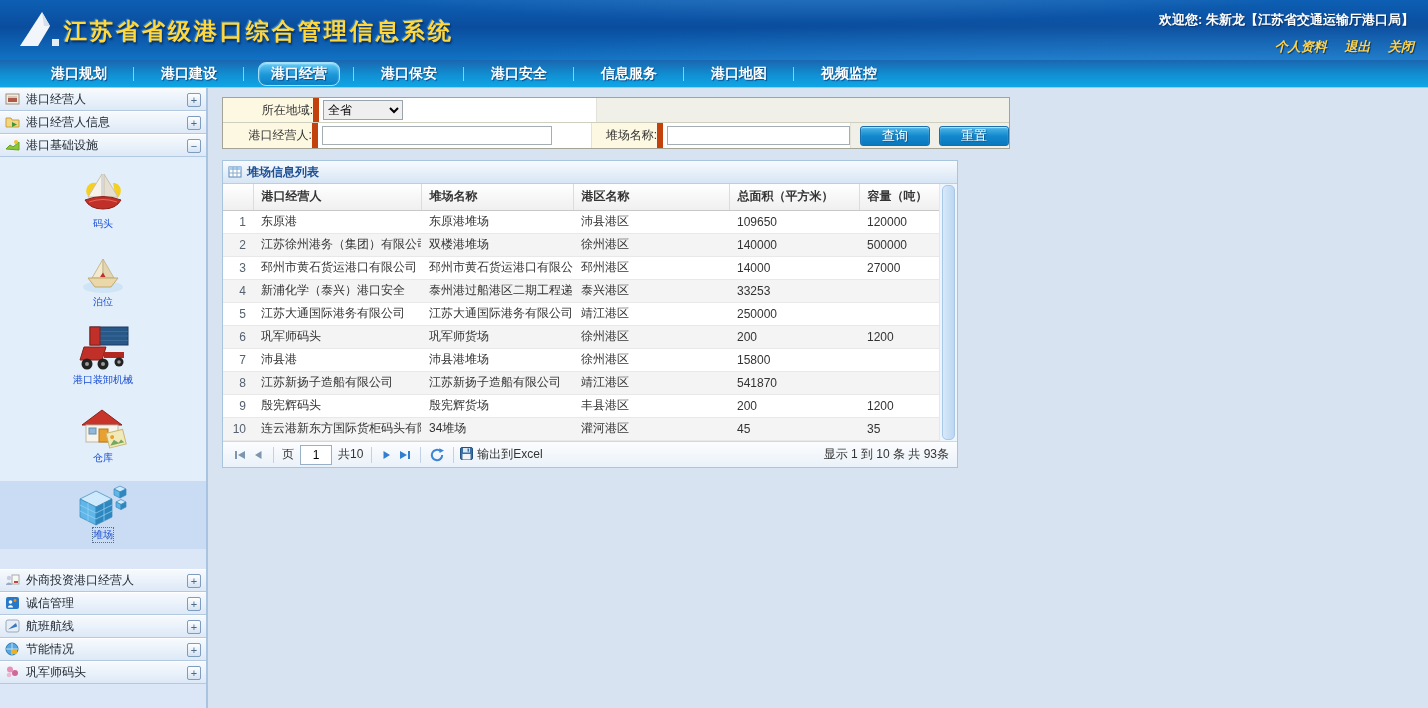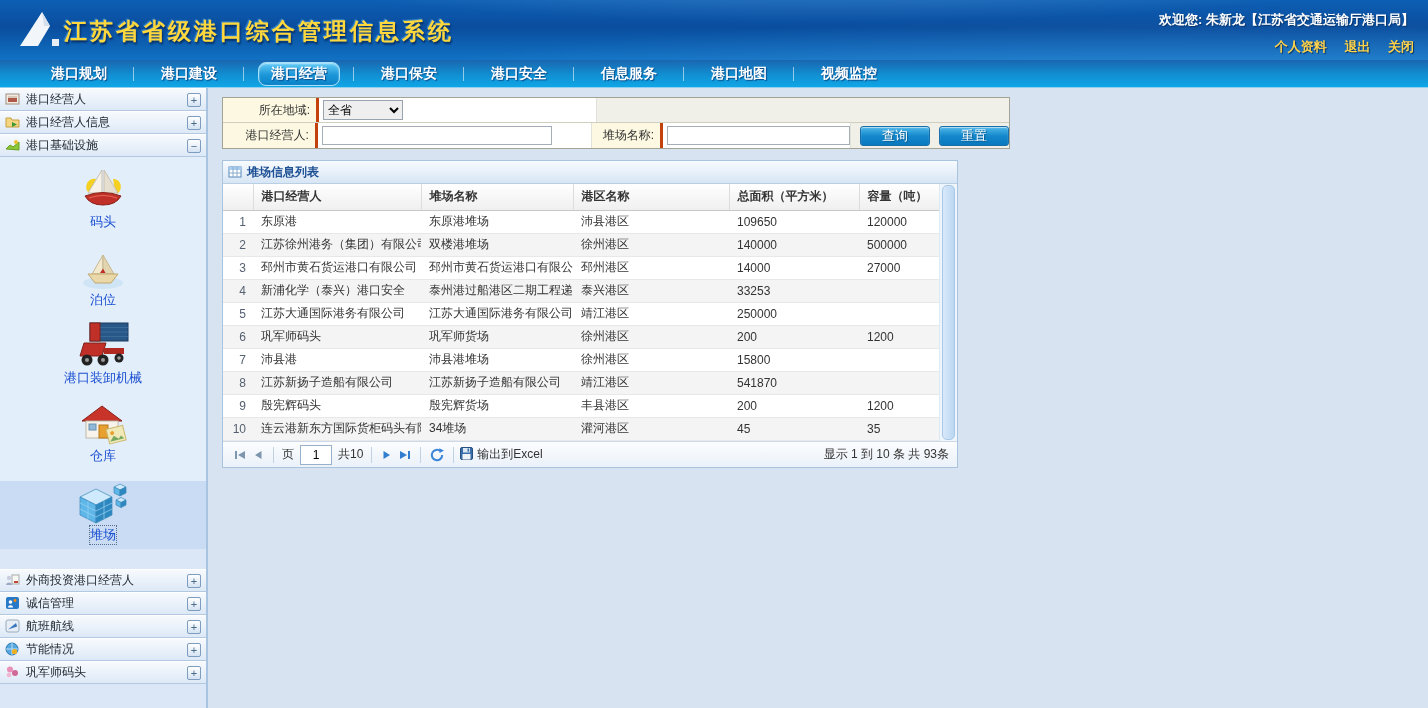--- a/index.html
+++ b/index.html
@@ -12,21 +12,21 @@
     background:
       radial-gradient(ellipse 1000px 110px at 58% -45px, rgba(255,255,255,.25), transparent 62%),
       radial-gradient(ellipse 1500px 160px at 85% 115px, rgba(150,215,255,.28), transparent 62%),
       linear-gradient(180deg,#0d5fb4 0%,#0a4d9e 45%,#1172c4 100%);}
   #logo{position:absolute;left:16px;top:8px;}
   #app-title{position:absolute;left:64px;top:16px;font-size:23px;font-weight:bold;
     color:#ffd83d;letter-spacing:3px;text-shadow:1px 2px 2px #062c60, -1px -1px 1px #3a8ad0;}
   #welcome{position:absolute;right:14px;top:11px;color:#ffffff;font-size:13px;font-weight:bold;
     text-shadow:1px 1px 1px #083468;}
   #user-links{position:absolute;right:14px;top:38px;font-size:13px;font-weight:bold;}
-  #user-links span{color:#ffd24a;margin-left:14px;cursor:pointer;text-shadow:1px 1px 1px #083468;}
+  #user-links span{color:#ffd24a;margin-left:14px;cursor:pointer;text-shadow:1px 1px 1px #083468;font-style:italic;}
 
   
   #nav{position:absolute;left:0;top:60px;width:1428px;height:28px;display:flex;padding-left:24px;
     background:linear-gradient(180deg,#1a66b0 0%,#118fd2 55%,#0fa6e6 100%);
     border-bottom:1px solid #8fd0f0;box-sizing:border-box;}
   .tab{width:110px;display:flex;align-items:center;justify-content:center;position:relative;
     color:#fff;font-size:14px;font-weight:bold;cursor:pointer;}
   .tab:not(:last-child)::after{content:"";position:absolute;right:0;top:7px;height:14px;width:1px;
     background:rgba(255,255,255,.55);}
   .tab .tab-inner{padding:2px 12px;text-shadow:1px 1px 1px #0a4a88;}
@@ -41,32 +41,32 @@
     border-bottom:1px solid #b3c9e2;border-top:1px solid #ffffff;box-sizing:border-box;}
   .side-item .sicon{width:16px;height:15px;margin-right:5px;flex:none;display:inline-flex;}
   .side-item .slabel{flex:1;font-size:12px;color:#222a33;white-space:nowrap;overflow:hidden;}
   .side-item .toggle{width:14px;height:14px;flex:none;border:1px solid #7d9cbe;border-radius:2px;
     background:linear-gradient(180deg,#ffffff,#d5e3f3);color:#4a6a8a;font-size:11px;line-height:12px;
     text-align:center;box-sizing:border-box;cursor:pointer;}
   #facility-panel{background:#e3eefb;}
   .facility{height:78px;display:flex;flex-direction:column;align-items:center;justify-content:flex-end;
     padding-bottom:4px;box-sizing:border-box;cursor:pointer;}
   .facility .ficon{display:flex;align-items:flex-end;justify-content:center;}
-  .facility .flabel{font-size:13px;color:#1a4fd0;margin-top:0;}
+  .facility .flabel{font-size:10px;color:#1a4fd0;margin-top:0;}
   .facility.selected{background:#c9dcf4;height:68px;margin:12px 0 20px 0;justify-content:center;}
   .facility.selected .flabel{outline:1px dotted #55708e;}
 
   
   #filter-panel{position:absolute;left:222px;top:97px;width:788px;height:52px;background:#fff;
     border:1px solid #a3a396;box-sizing:border-box;}
   .frow{display:flex;height:25px;box-sizing:border-box;}
   .frow.first{border-bottom:1px solid #cfcfc0;}
   .fcell{display:flex;align-items:center;box-sizing:border-box;}
-  .flabel-cell{background:#fcf8e1;border-right:3px solid #c2410c;justify-content:flex-end;
-    padding-right:6px;font-size:12px;color:#333;}
+  .flabel-cell{background:#fcf8e1;border-right:6px solid #c2410c;justify-content:flex-end;
+    font-size:12px;color:#333;}
   .fwhite{background:#fff;border-right:1px solid #e2e2d8;}
   .ffill{background:#f0f0e9;flex:1;}
   .fcell select{margin-left:4px;width:80px;height:20px;font-size:12px;border:1px solid #9aa4ae;}
   .fcell input[type=text]{margin-left:4px;width:222px;height:17px;border:1px solid #a5adb5;
     font-size:12px;padding:0 3px;}
   .fcell input.short{width:178px;}
   .btn{width:70px;height:20px;margin-left:9px;border-radius:3px;color:#fff;font-size:13px;
     display:flex;align-items:center;justify-content:center;cursor:pointer;
     background:linear-gradient(180deg,#4fb9ea 0%,#1488cc 50%,#0a78be 100%);
     border:1px solid #1b6fa8;box-shadow:inset 0 1px 1px rgba(255,255,255,.6);box-sizing:border-box;

